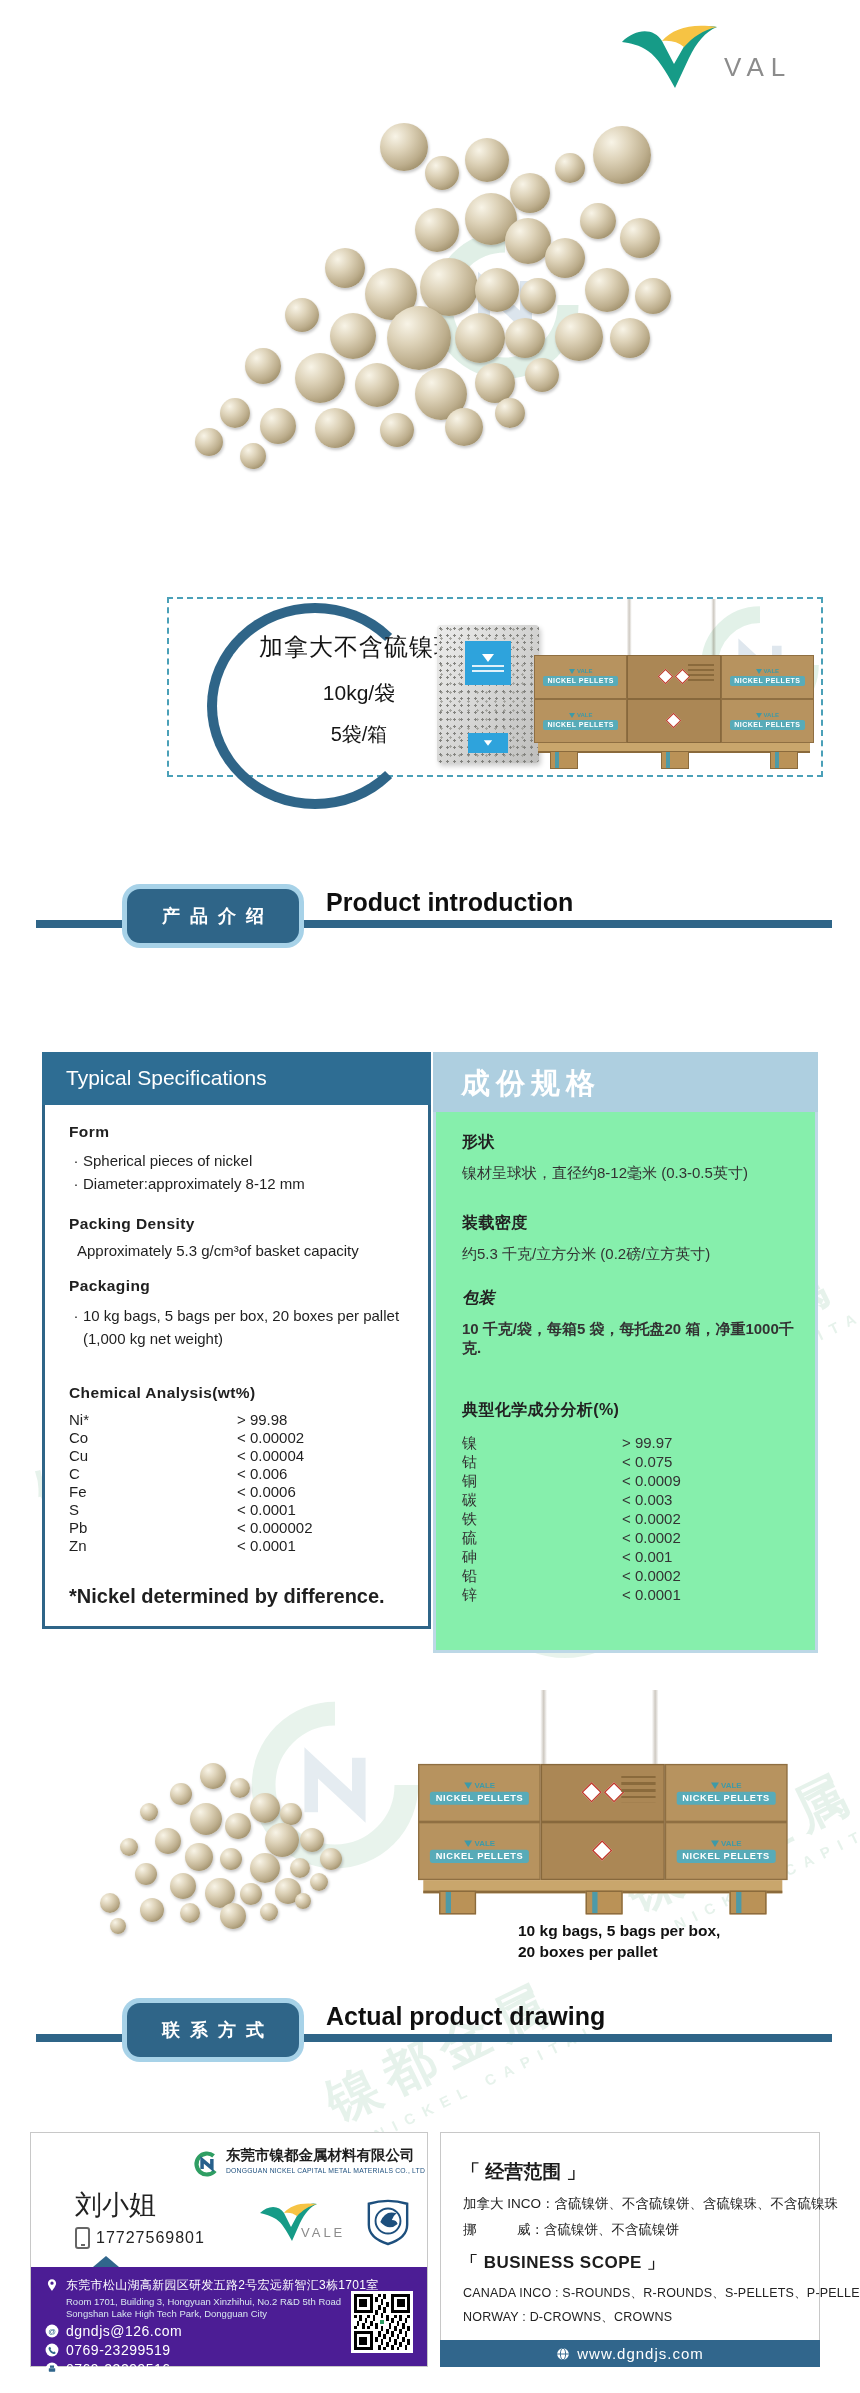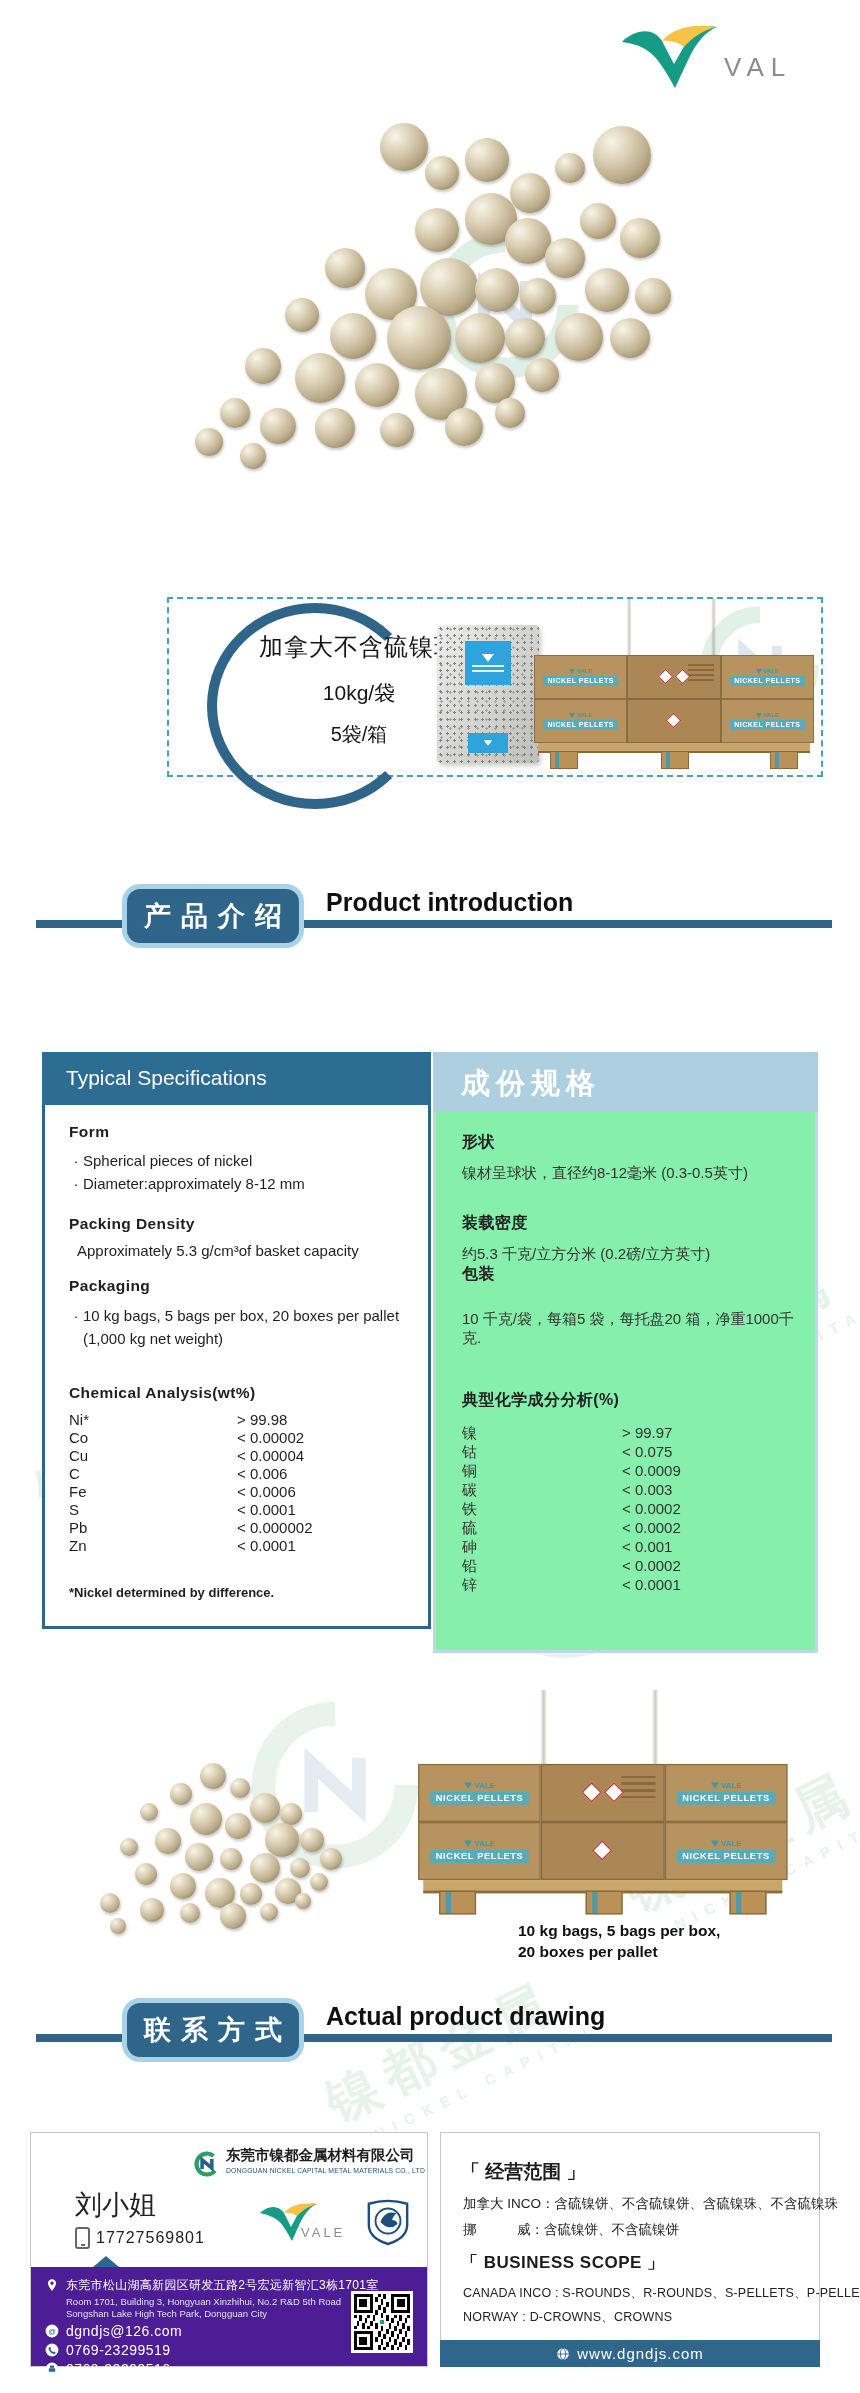--- a/index.html
+++ b/index.html
@@ -70,34 +70,34 @@
   .p-foot{position:absolute;top:8px;width:26px;height:16px;background:#ba9257;border:1px solid #8a6a3c;}
   .p-foot i{display:block;width:4px;height:100%;background:#4d9aa8;margin-left:4px;}
   .pallet-slot-small{left:365px;top:0px;width:284px;height:174px;}
   #pallet-large{left:418px;top:1690px;width:375px;height:230px;transform:scale(1.32);transform-origin:top left;}
 
   
   .sec{left:0;width:860px;height:70px;}
   .sec-line{position:absolute;left:36px;right:28px;top:36px;height:8px;background:#2f6588;}
   .sec-box{position:absolute;left:122px;top:0;width:182px;height:64px;background:#a7d2e8;border-radius:18px;padding:5px;box-sizing:border-box;}
   .sec-box-inner{width:100%;height:100%;background:#2f6588;border-radius:13px;color:#fff;text-align:center;
-                 font-size:27px;font-weight:600;letter-spacing:10px;line-height:54px;text-indent:10px;}
+                 font-size:18px;font-weight:600;letter-spacing:10px;line-height:54px;text-indent:10px;}
   .sec-en{position:absolute;left:326px;top:4px;font-size:25px;font-weight:700;color:#0f0f0f;}
 
   
   .spec-left{left:42px;top:1052px;width:389px;height:577px;}
   .spec-l-header{height:53px;background:#2e6d93;color:#fff;font-size:21px;padding:14px 0 0 24px;box-sizing:border-box;}
   .spec-l-body{position:absolute;top:53px;left:0;right:0;bottom:0;border:3px solid #2f6588;border-top:none;
                background:#fff;padding:12px 14px 0 24px;box-sizing:border-box;font-size:15px;color:#1f1f1f;}
   .spec-title{font-weight:700;font-size:15.5px;letter-spacing:.4px;}
   .bullet-row{display:flex;line-height:23px;}
   .bullet-dot{width:14px;text-align:center;flex:0 0 14px;}
   .chem-row{line-height:18px;}
   .chem-el{display:inline-block;width:168px;}
-  .footnote{margin-top:30px;font-weight:600;font-size:13px;}
+  .footnote{margin-top:30px;font-weight:600;font-size:20px;}
 
   .spec-right{left:433px;top:1052px;width:385px;height:601px;}
   .spec-r-header{height:60px;background:#aecfe0;color:#fff;font-size:29px;font-weight:700;letter-spacing:6px;
                  padding:12px 0 0 28px;box-sizing:border-box;}
   .spec-r-body{position:absolute;top:60px;left:0;right:0;bottom:0;border:3px solid #bdd8e6;border-top:none;
                background:#86efac;padding:20px 12px 0 26px;box-sizing:border-box;font-size:15px;color:#333;}
   .spec-r-body .spec-title{font-size:16px;color:#222;}
   .spec-right .chem-el{width:160px;}
   .spec-right .chem-row{line-height:19px;}
 
@@ -363,22 +363,22 @@
     </div>
   </div>
 
   <div class="abs spec-right">
     <div class="spec-r-header">成份规格</div>
     <div class="spec-r-body">
       <div class="spec-title">形状</div>
       <div style="margin-top:11px;">镍材呈球状，直径约8-12毫米 (0.3-0.5英寸)</div>
       <div class="spec-title" style="margin-top:30px;">装载密度</div>
       <div style="margin-top:11px;">约5.3 千克/立方分米 (0.2磅/立方英寸)</div>
-      <div class="spec-title" style="">包装</div>
-      <div style="margin-top:25px;">10 千克/袋，每箱5 袋，每托盘20 箱，净重1000千克.</div>
+      <div class="spec-title" style="margin-top:24px;font-style:italic;">包装</div>
+      <div style="margin-top:11px;font-weight:bold;">10 千克/袋，每箱5 袋，每托盘20 箱，净重1000千克.</div>
       <div class="spec-title" style="margin-top:42px;">典型化学成分分析(%)</div>
       <div style="margin-top:12px;">
         <div class="chem-row"><span class="chem-el">镍</span><span class="chem-val">&gt; 99.97</span></div>
         <div class="chem-row"><span class="chem-el">钴</span><span class="chem-val">&lt; 0.075</span></div>
         <div class="chem-row"><span class="chem-el">铜</span><span class="chem-val">&lt; 0.0009</span></div>
         <div class="chem-row"><span class="chem-el">碳</span><span class="chem-val">&lt; 0.003</span></div>
         <div class="chem-row"><span class="chem-el">铁</span><span class="chem-val">&lt; 0.0002</span></div>
         <div class="chem-row"><span class="chem-el">硫</span><span class="chem-val">&lt; 0.0002</span></div>
         <div class="chem-row"><span class="chem-el">砷</span><span class="chem-val">&lt; 0.001</span></div>
         <div class="chem-row"><span class="chem-el">铅</span><span class="chem-val">&lt; 0.0002</span></div>

